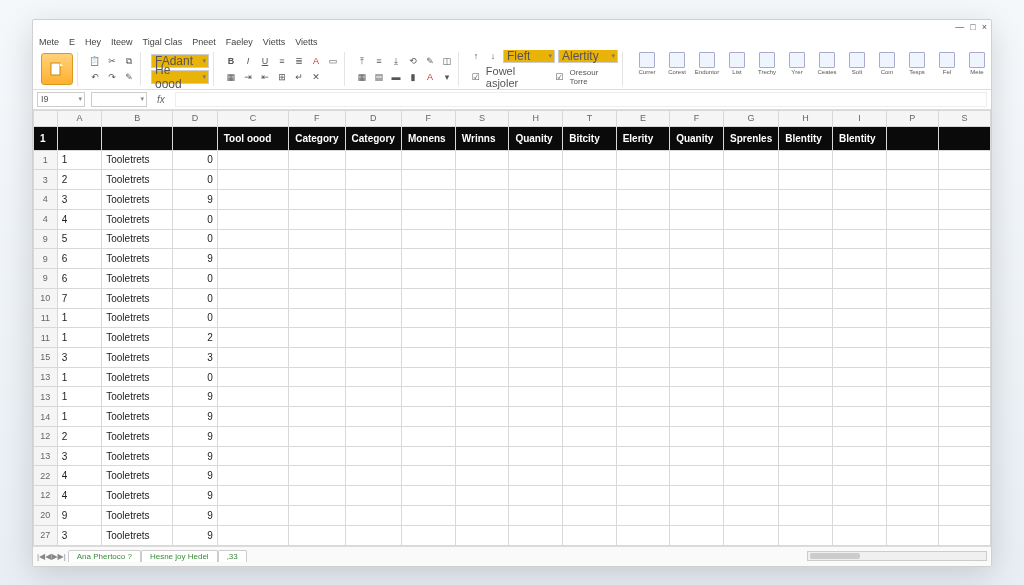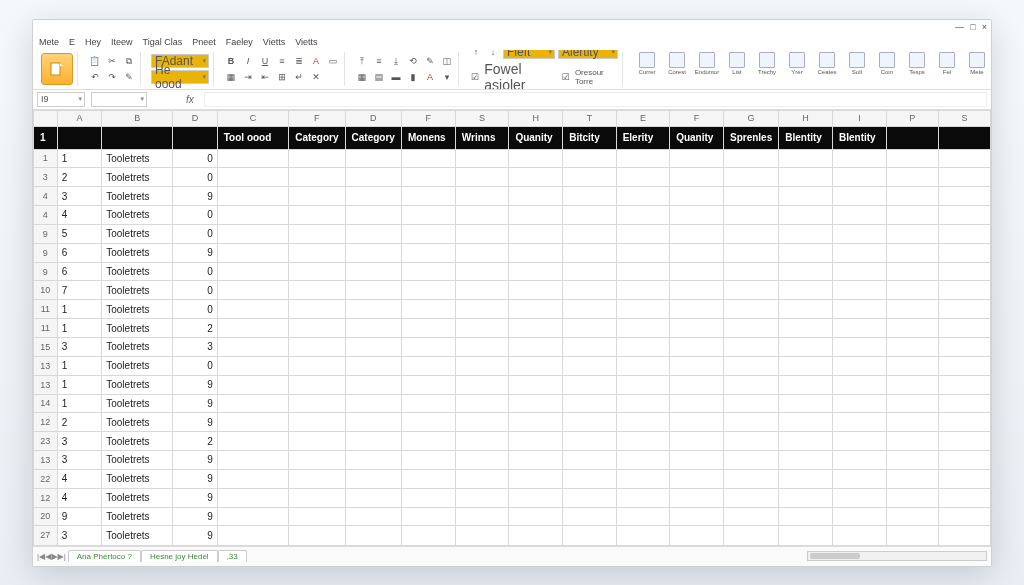--- a/index.html
+++ b/index.html
@@ -17,21 +17,21 @@
   .ricon { width:14px; height:14px; display:flex; align-items:center; justify-content:center; font-size:9px; color:#555; cursor:pointer; }
   .rselect { font-size:12px; height:14px; border:1px solid #ccc; background:#eab308; padding:0 14px 0 3px; position:relative; color:#555; min-width:42px; display:inline-flex; align-items:center; }
   .rselect::after { content:"▾"; position:absolute; right:2px; font-size:7px; color:#777; }
   .rright { margin-left:auto; display:flex; gap:2px; padding:0 4px; align-items:flex-start; height:34px; }
   .bigbtn { display:flex; flex-direction:column; align-items:center; width:28px; gap:1px; cursor:pointer; }
   .bigbtn .ic { width:16px; height:16px; border:1px solid #aac; background:#eef5ff; border-radius:1px; }
   .bigbtn .lbl { font-size:6px; color:#555; line-height:1; text-align:center; }
   .fbar { height:20px; border-bottom:1px solid #ddd; display:flex; align-items:center; padding:0 4px; gap:6px; }
   .nbox { width:48px; height:15px; border:1px solid #ccc; font-size:9px; padding:0 3px; display:flex; align-items:center; color:#555; position:relative; }
   .nbox::after { content:"▾"; position:absolute; right:2px; font-size:7px; color:#888; }
-  .fx { font-size:10px; font-style:italic; color:#666; padding:0 4px;margin-left:29px; }
+  .fx { font-size:10px; font-style:italic; color:#666; padding:0 4px; }
   .fbar input { flex:1; height:15px; border:1px solid #eee; font-size:9px; padding:0 4px; outline:none; }
   .grid-wrap { flex:1; overflow:hidden; display:flex; position:relative; }
   .grid { border-collapse:collapse; table-layout:fixed; font-size:10px; color:#222; }
   .grid th, .grid td { border:1px solid #d8d8d8; height:18px; padding:0 4px; white-space:nowrap; overflow:hidden; }
   .colhead th { background:#f5f5f5; color:#666; font-weight:normal; text-align:center; font-size:9px; height:16px; }
   .rowhead { background:#f5f5f5; color:#666; text-align:center; font-size:9px; width:24px; }
   .blackhead td { background:#0a0a0a; color:#fff; font-weight:bold; text-align:left; padding:0 6px; font-size:10px; height:22px; }
   .corner { background:#f5f5f5; width:24px; }
   .sheetbar { height:20px; border-top:1px solid #ddd; display:flex; align-items:center; padding:0 4px; gap:2px; font-size:8px; background:#fafafa; }
   .sheetbar .nav { width:12px; text-align:center; color:#888; cursor:pointer; }
@@ -138,21 +138,21 @@
     </div>
     <div class="rgroup">
       <div class="rrow">
         <span class="ricon">↑</span>
         <span class="ricon">↓</span>
         <span class="rselect" style="min-width:52px">Fleft</span>
         <span class="rselect" style="min-width:60px">Alertity</span>
       </div>
       <div class="rrow">
         <span class="ricon">☑</span>
-        <span style="font-size:14px;color:#555">Fowel asjoler</span>
+        <span style="font-size:11px;color:#555">Fowel asjoler</span>
         <span class="ricon">☑</span>
         <span style="font-size:8px;color:#555">Oresour Torre</span>
       </div>
     </div>
     <div class="rright" id="rright">
         <div class="bigbtn">
           <div class="ic"></div>
           <div class="lbl">Currer</div>
         </div>
         <div class="bigbtn">
@@ -548,40 +548,20 @@
             <td></td>
             <td></td>
             <td></td>
             <td></td>
             <td></td>
             <td></td>
             <td></td>
             <td></td>
           </tr>
           <tr>
-            <td class="rowhead">23</td>
-            <td>3</td>
-            <td>Tooletrets</td>
-            <td style="text-align: right;">2</td>
-            <td></td>
-            <td></td>
-            <td></td>
-            <td></td>
-            <td></td>
-            <td></td>
-            <td></td>
-            <td></td>
-            <td></td>
-            <td></td>
-            <td></td>
-            <td></td>
-            <td></td>
-            <td></td>
-          </tr>
-          <tr>
             <td class="rowhead">13</td>
             <td>3</td>
             <td>Tooletrets</td>
             <td style="text-align: right;">9</td>
             <td></td>
             <td></td>
             <td></td>
             <td></td>
             <td></td>
             <td></td>

